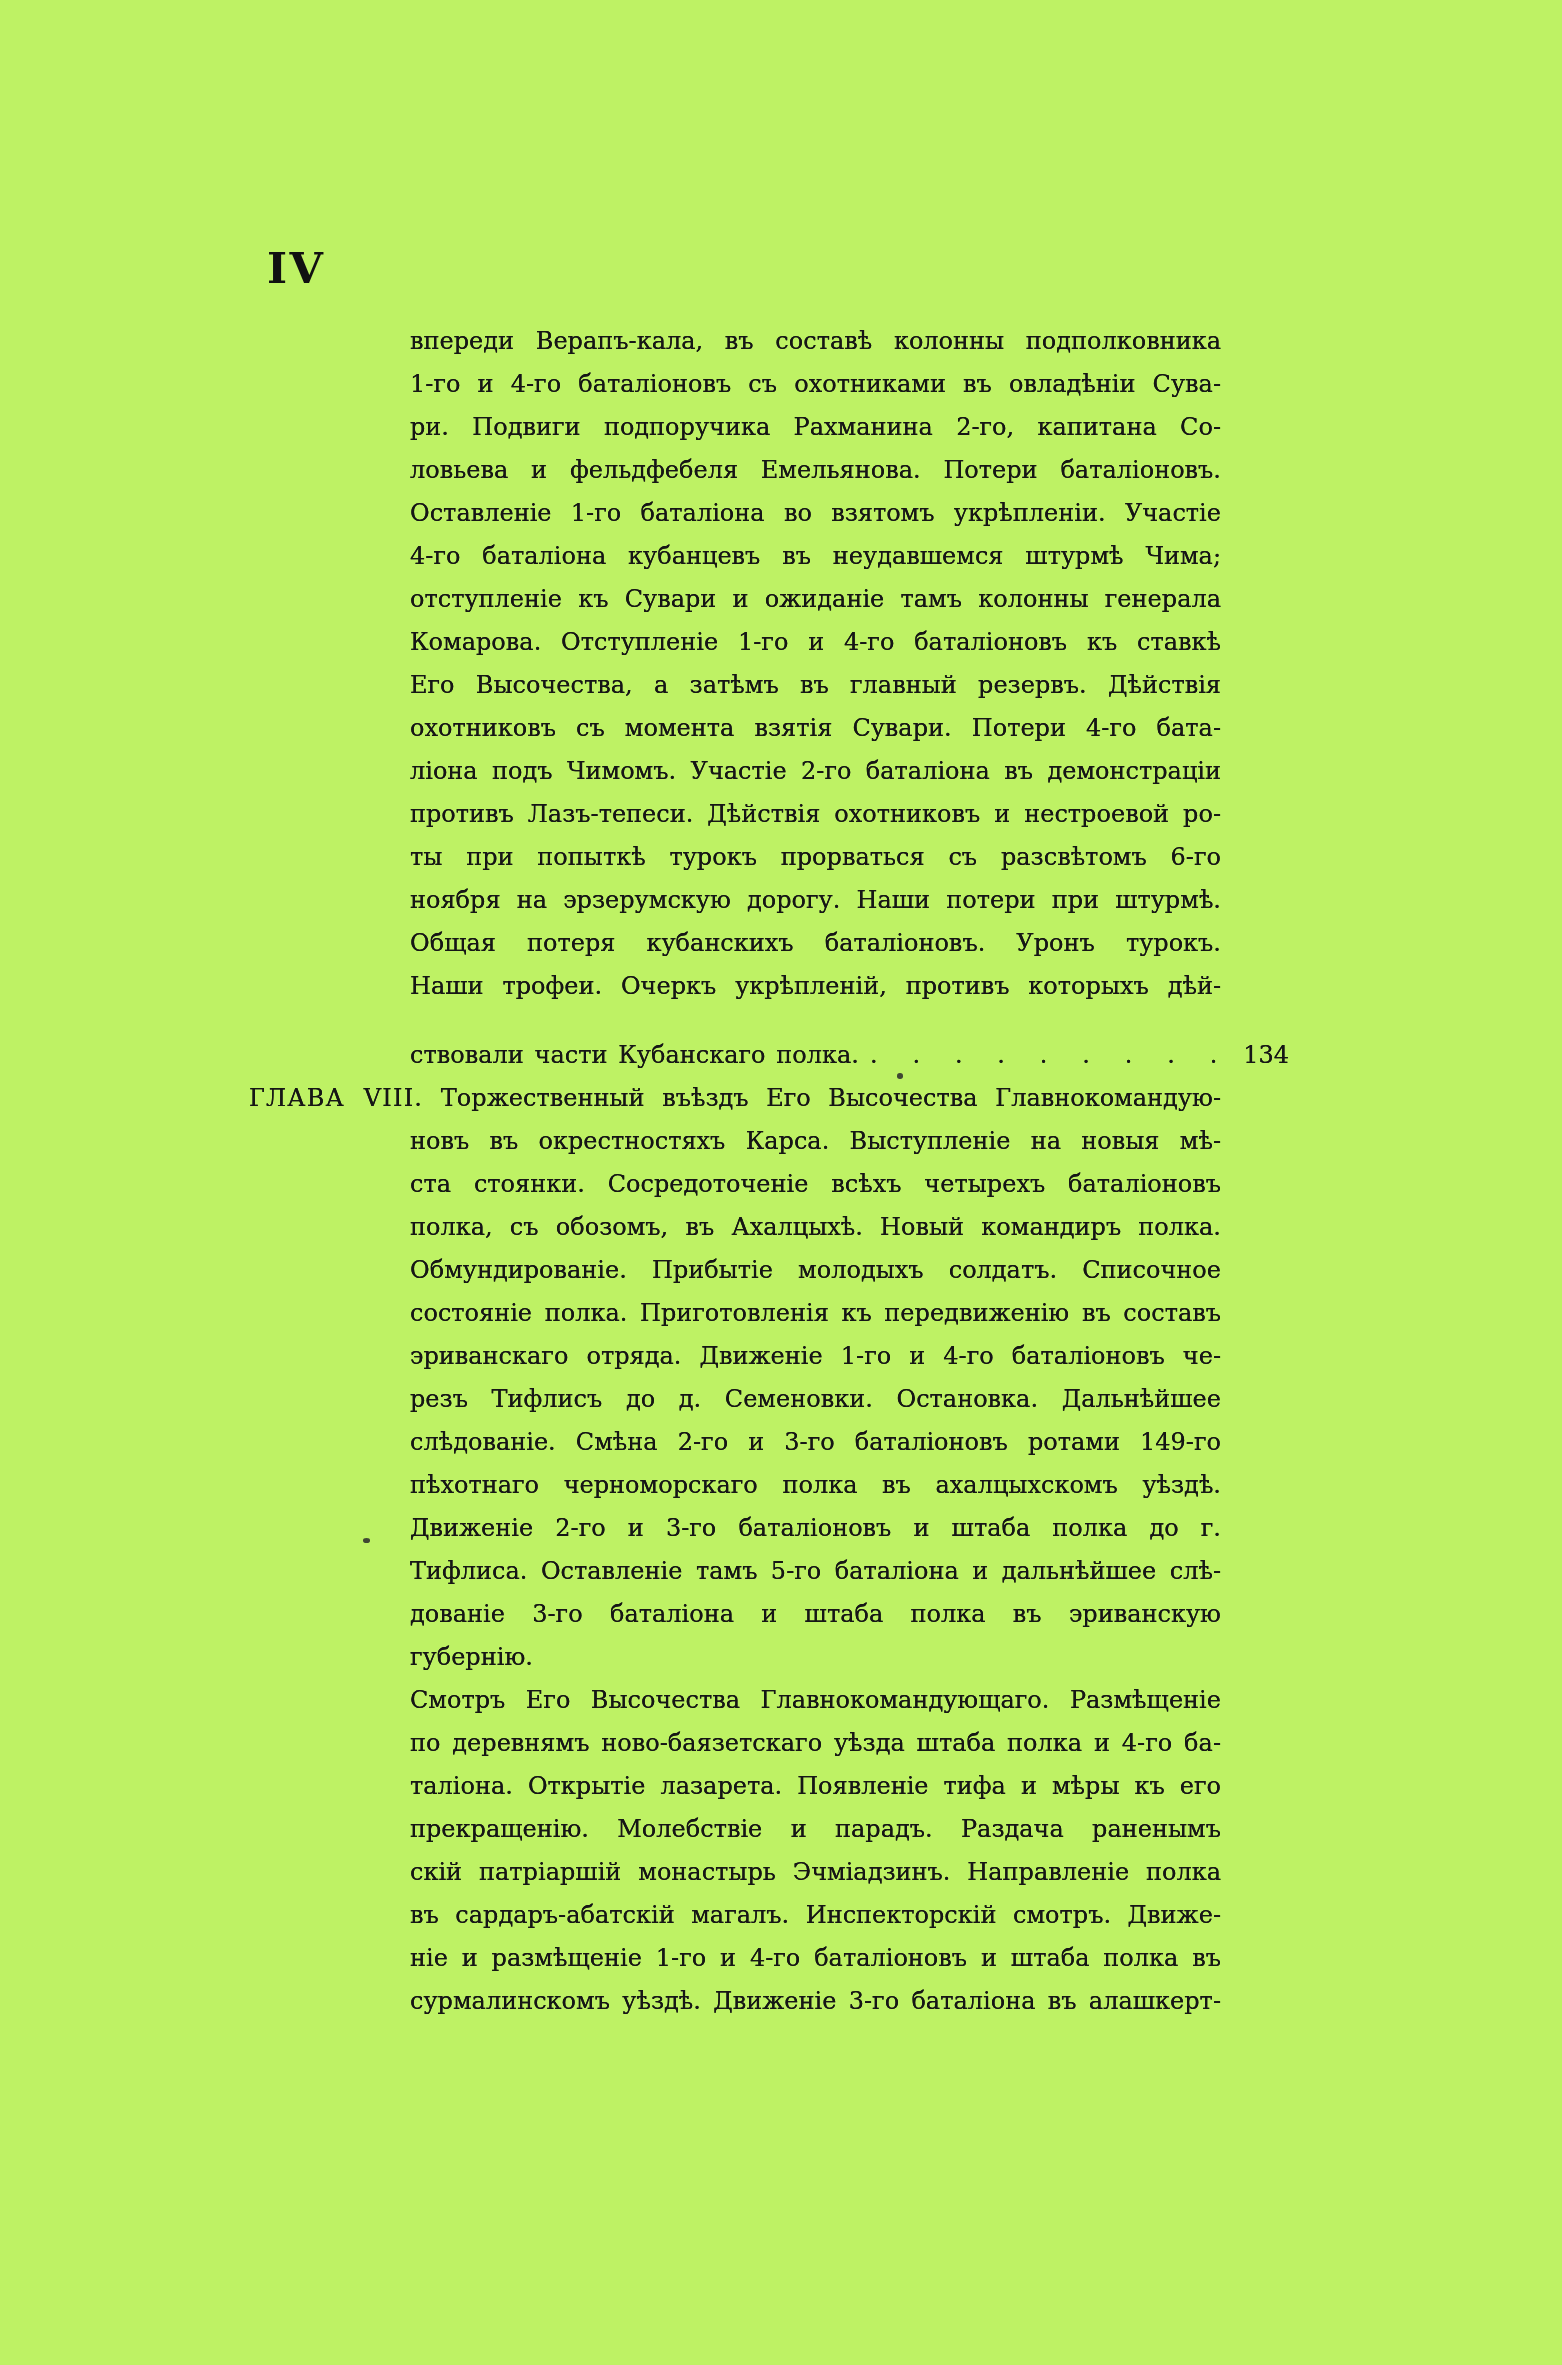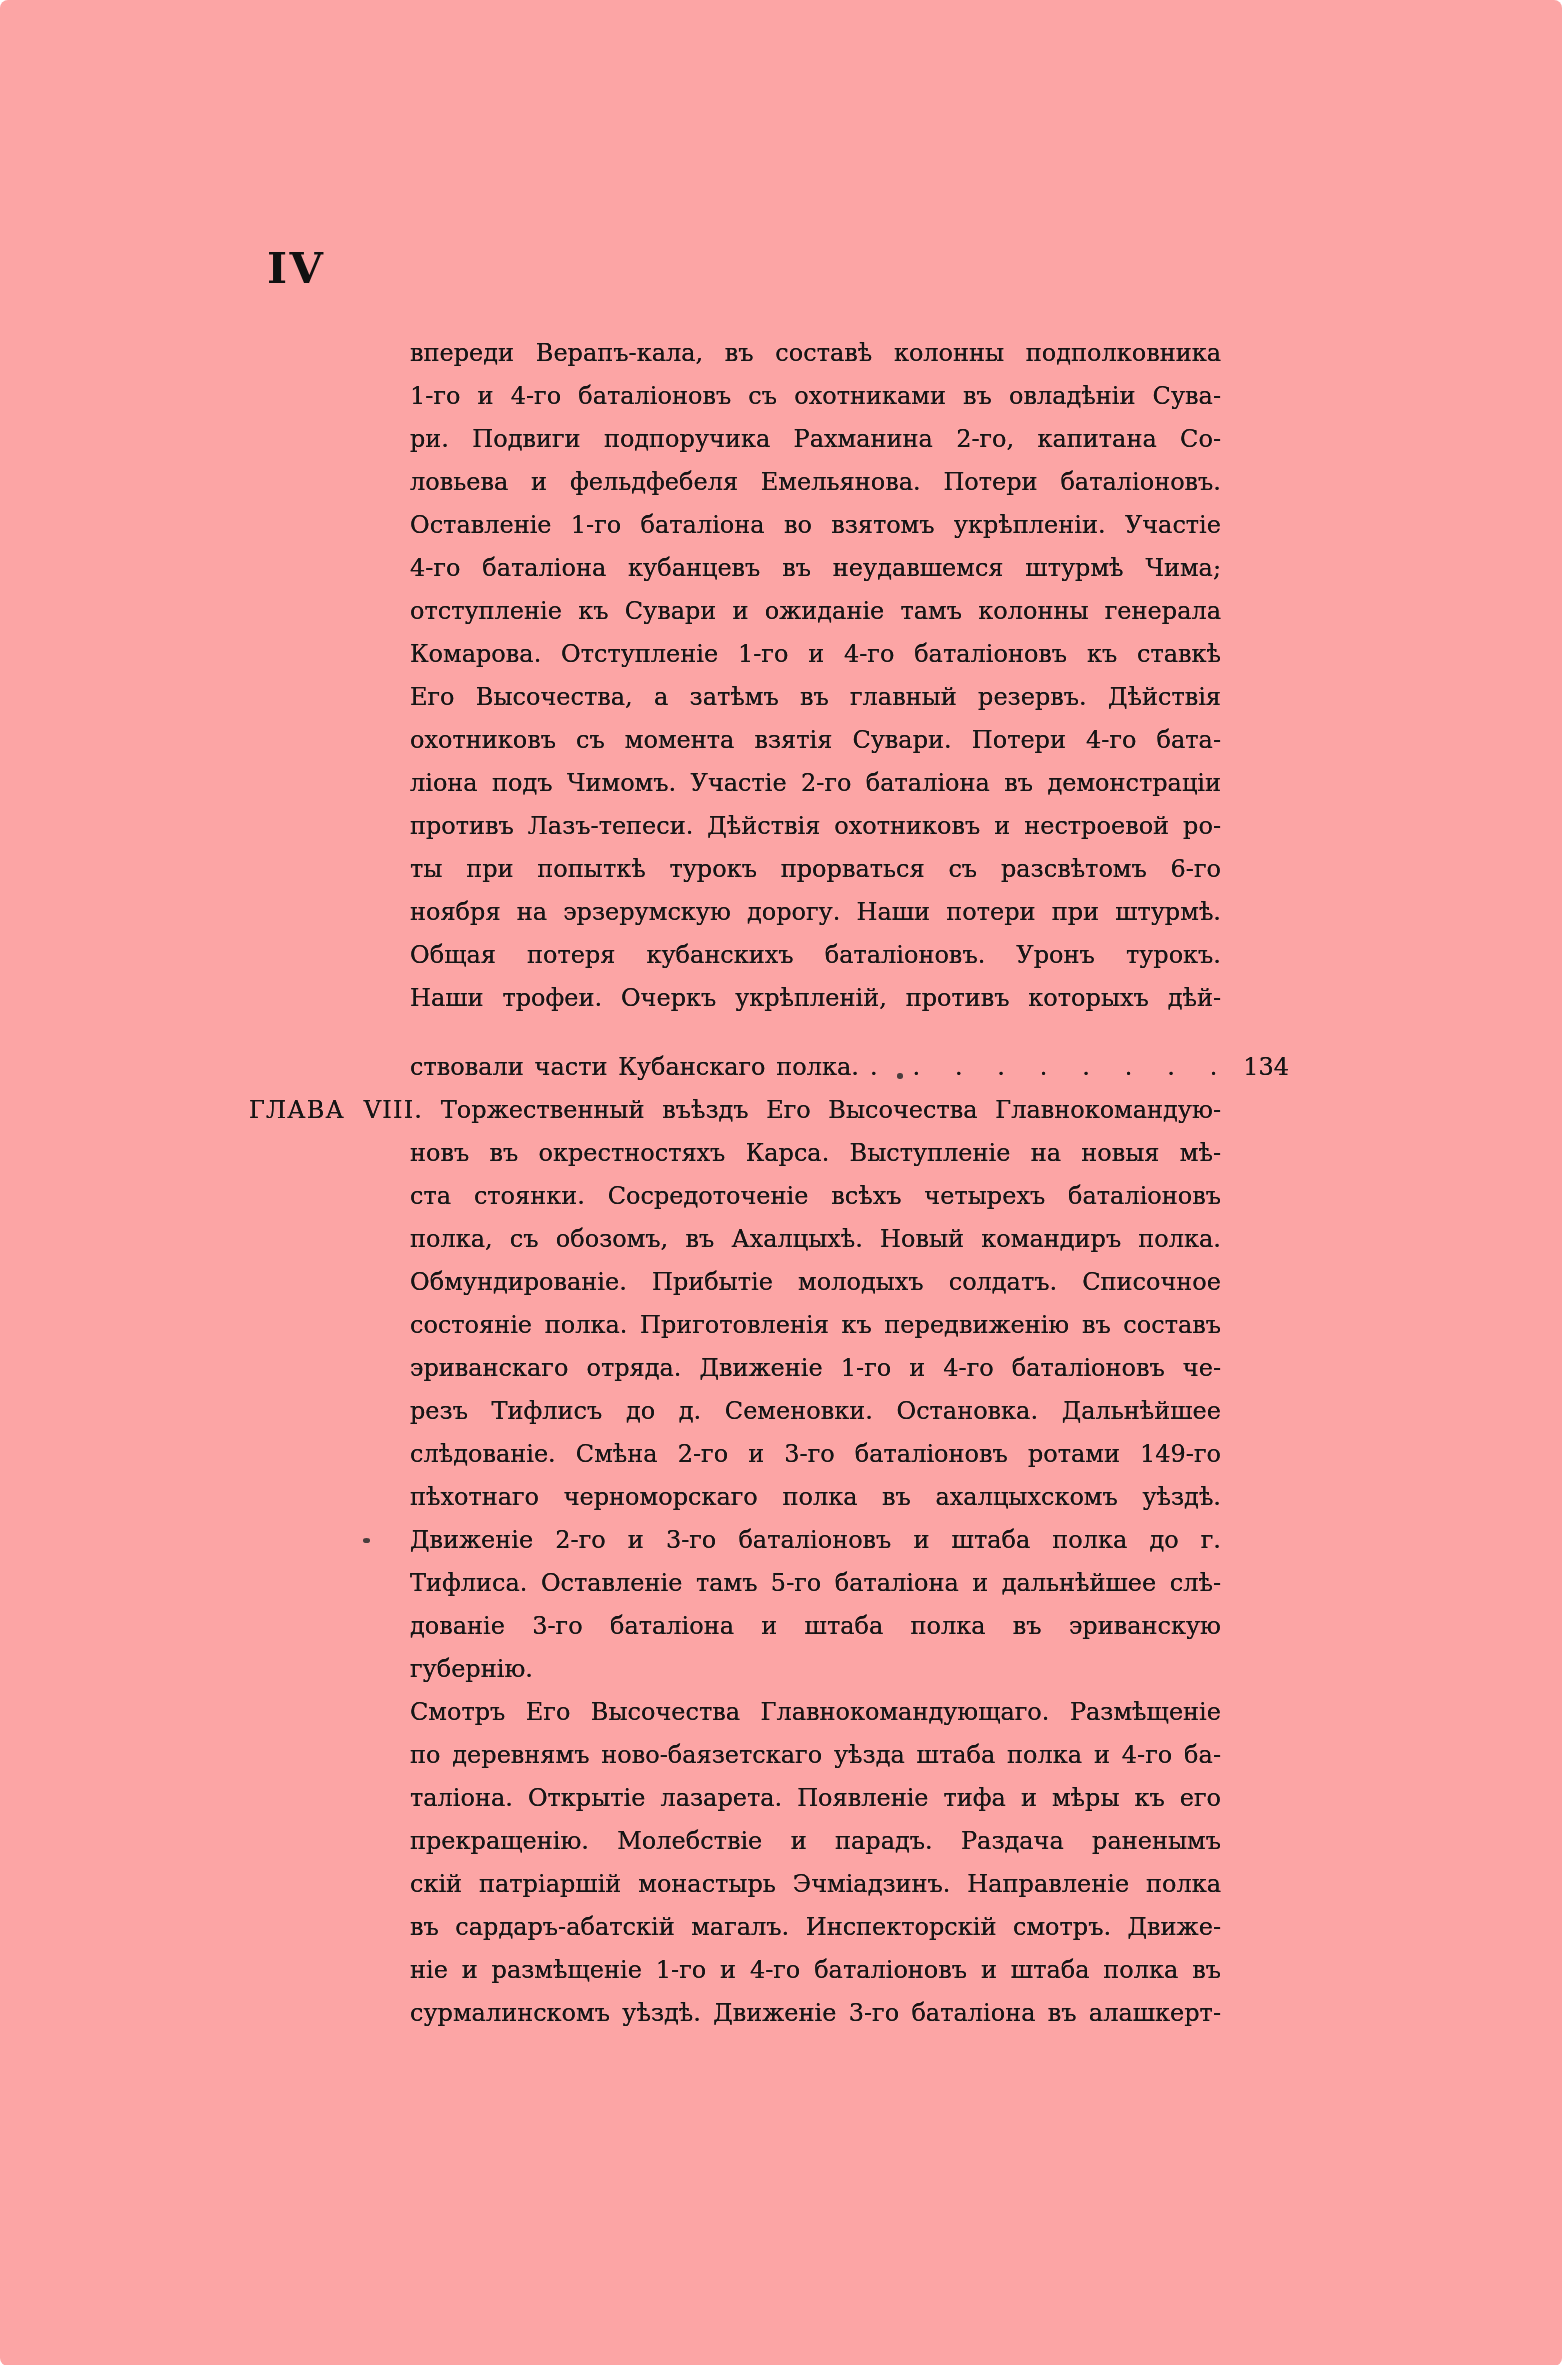--- a/index.html
+++ b/index.html
@@ -1,41 +1,40 @@
 <!DOCTYPE html>
 <html style="font-size:12.7px"><head>
 <meta charset="utf-8">
 <style>
   html, body { margin: 0; padding: 0; background: #ffffff; }
 
   .page {
     position: relative;
     width: 1562px;
     height: 2366px;
-    background: #fca5a5;
+    background: #bef264;
     font-family: "DejaVu Serif", "Liberation Serif", serif;
     color: #161616;
     overflow: hidden;
-    border-radius: 8px;
   }
 
   .folio {
     position: absolute;
     left: 267px;
     top: 243px;
     font-size: 43px;
     font-weight: bold;
     letter-spacing: 2.4px;
     color: #111;
   }
 
   .toc {
     position: absolute;
     left: 249px;
-    top: 332px;
+    top: 320px;
     width: 1040px;
     font-size: 24px;
     line-height: 43px;
     text-shadow: 0 0 0.5px currentColor;
     word-spacing: 3.2px;
   }
 
   .indent { margin-left: 161px; width: 811px; }
 
   .line {

